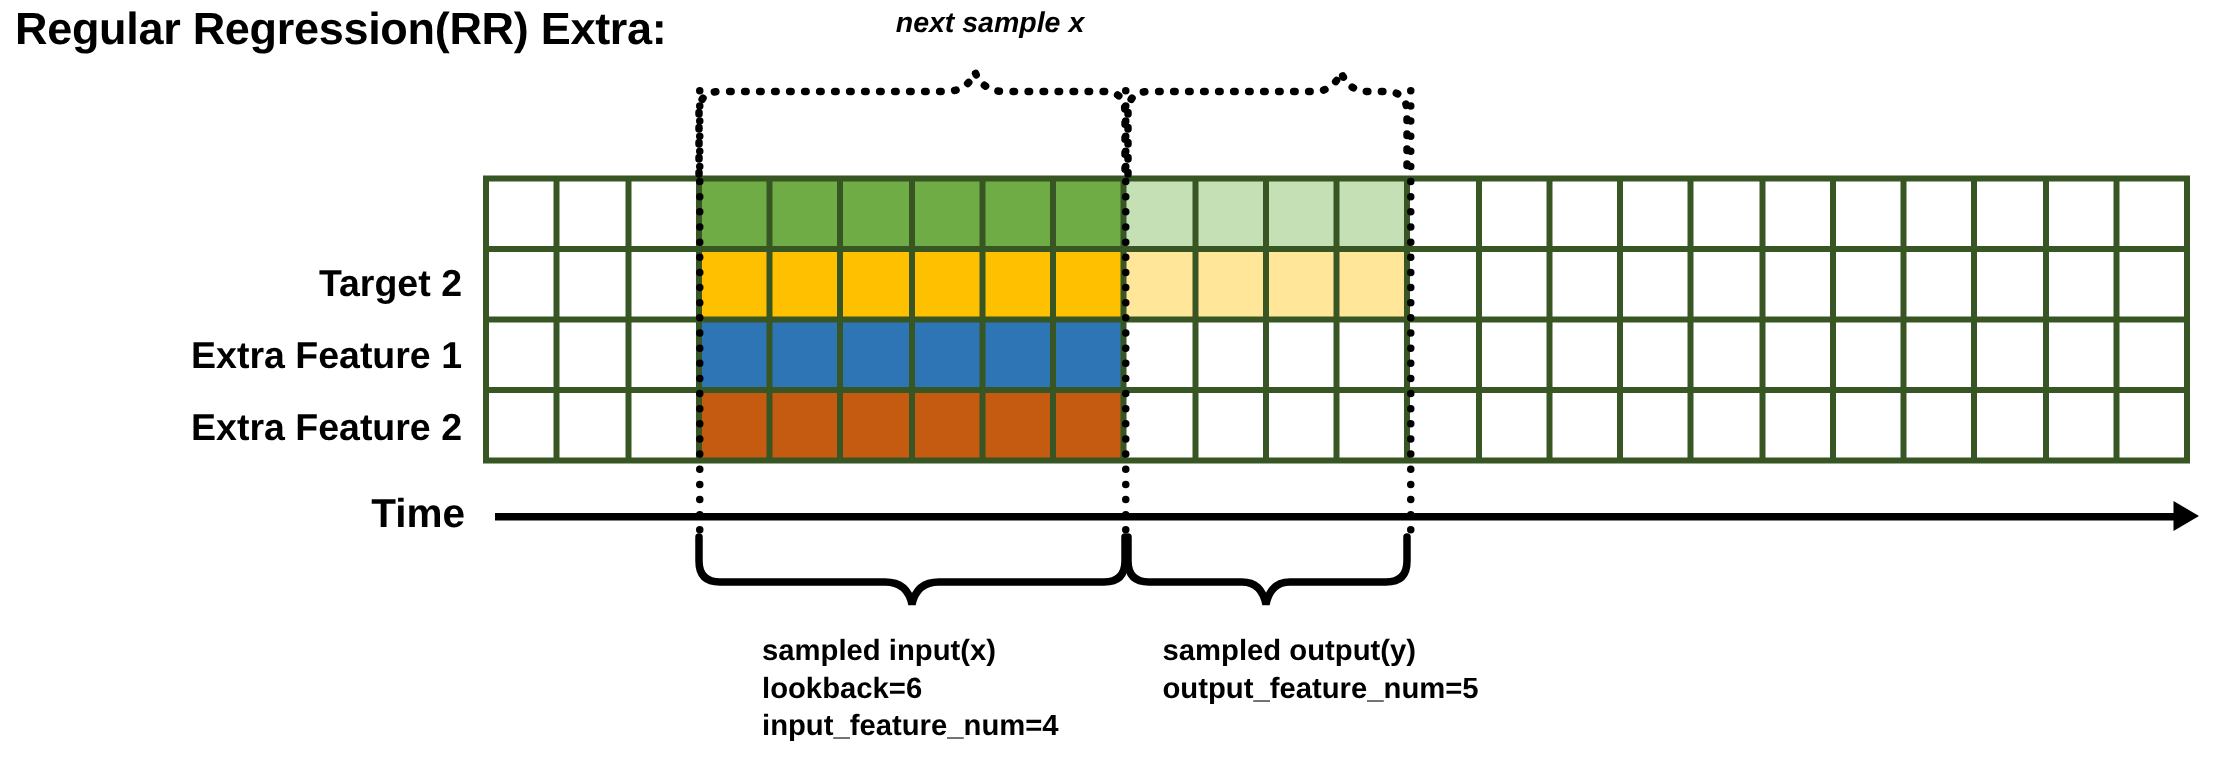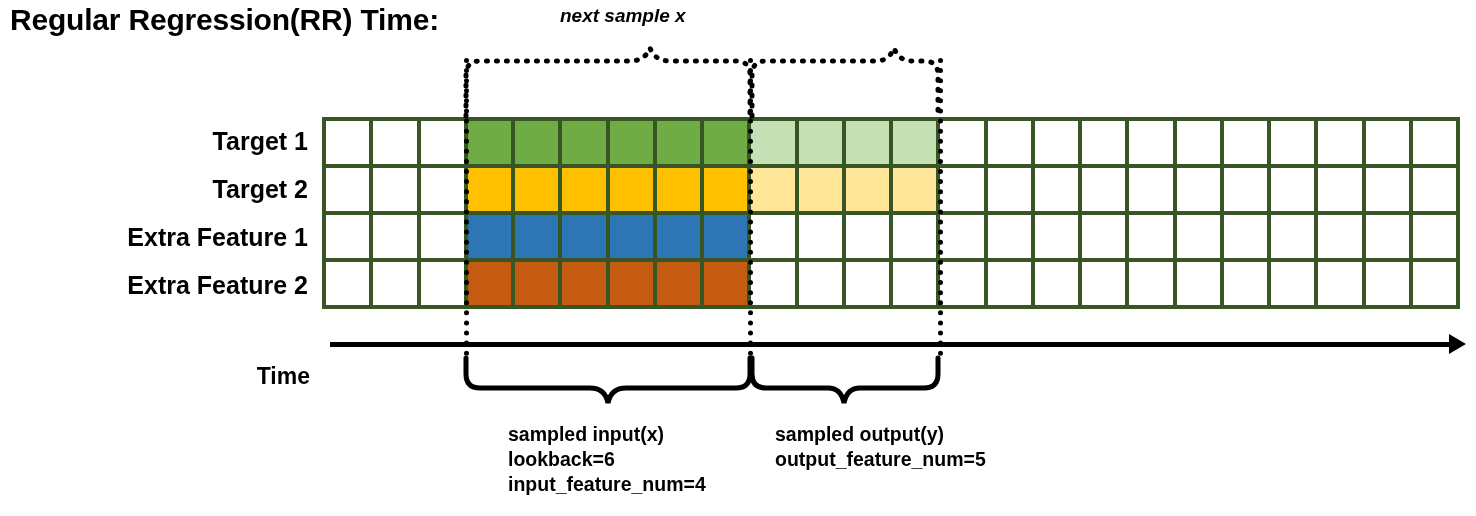--- a/index.html
+++ b/index.html
@@ -14,21 +14,21 @@
 
   .title{
     position:absolute;left:10px;top:3px;
     font-size:30px;font-weight:700;color:#000;
     white-space:nowrap;letter-spacing:-0.2px;
   }
 
   
   .samp-label{
     position:absolute;font-size:19px;font-style:italic;font-weight:600;
-    color:#000;white-space:nowrap;text-align:left;
+    color:#000;white-space:nowrap;text-align:center;
   }
 
   
   .row-label{
     position:absolute;right:0;width:100%;
     text-align:right;
     font-size:25px;font-weight:700;color:#000;
     white-space:nowrap;
     display:flex;align-items:center;justify-content:flex-end;
   }
@@ -45,21 +45,21 @@
     grid-template-rows:repeat(4,1fr);
     gap:4px;
     padding:4px;
     box-sizing:border-box;
   }
   .cell{background:#ffffff;}
 
   
   .time-label{
     position:absolute;left:150px;top:327px;width:160px;
-    text-align:right;font-size:23px;font-weight:700;color:#000;margin-top:36px;
+    text-align:right;font-size:27px;font-weight:700;color:#000;
   }
   .axis-line{
     position:absolute;left:330px;top:342px;width:1128px;height:5px;background:#000;
   }
   .axis-head{
     position:absolute;left:1449px;top:334px;
     width:0;height:0;
     border-left:17px solid #000;
     border-top:10px solid transparent;
     border-bottom:10px solid transparent;
@@ -78,26 +78,25 @@
   .note{
     position:absolute;font-size:19.5px;font-weight:600;color:#000;
     line-height:25px;white-space:nowrap;
   }
 </style>
 </head>
 <body>
 
 <div id="stage">
 
-  <div class="title">Regular Regression(RR) Time:</div>
+  <div class="title">Regular Regression(RR) Extra:</div>
 
   <div class="samp-label" style="left:560px;top:5px;width:200px;">next sample x</div>
 
   <div class="rowlabels">
-    <div class="row-label" style="top:0px;height:48px;">Target 1</div>
     <div class="row-label" style="top:48px;height:48px;">Target 2</div>
     <div class="row-label" style="top:96px;height:48px;">Extra Feature 1</div>
     <div class="row-label" style="top:144px;height:48px;">Extra Feature 2</div>
   </div>
 
   <div class="grid" id="grid" style="background: rgb(55, 86, 35);">
       <div class="cell" style="background: rgb(255, 255, 255);"></div>
       <div class="cell" style="background: rgb(255, 255, 255);"></div>
       <div class="cell" style="background: rgb(255, 255, 255);"></div>
       <div class="cell" style="background: rgb(111, 172, 70);"></div>

